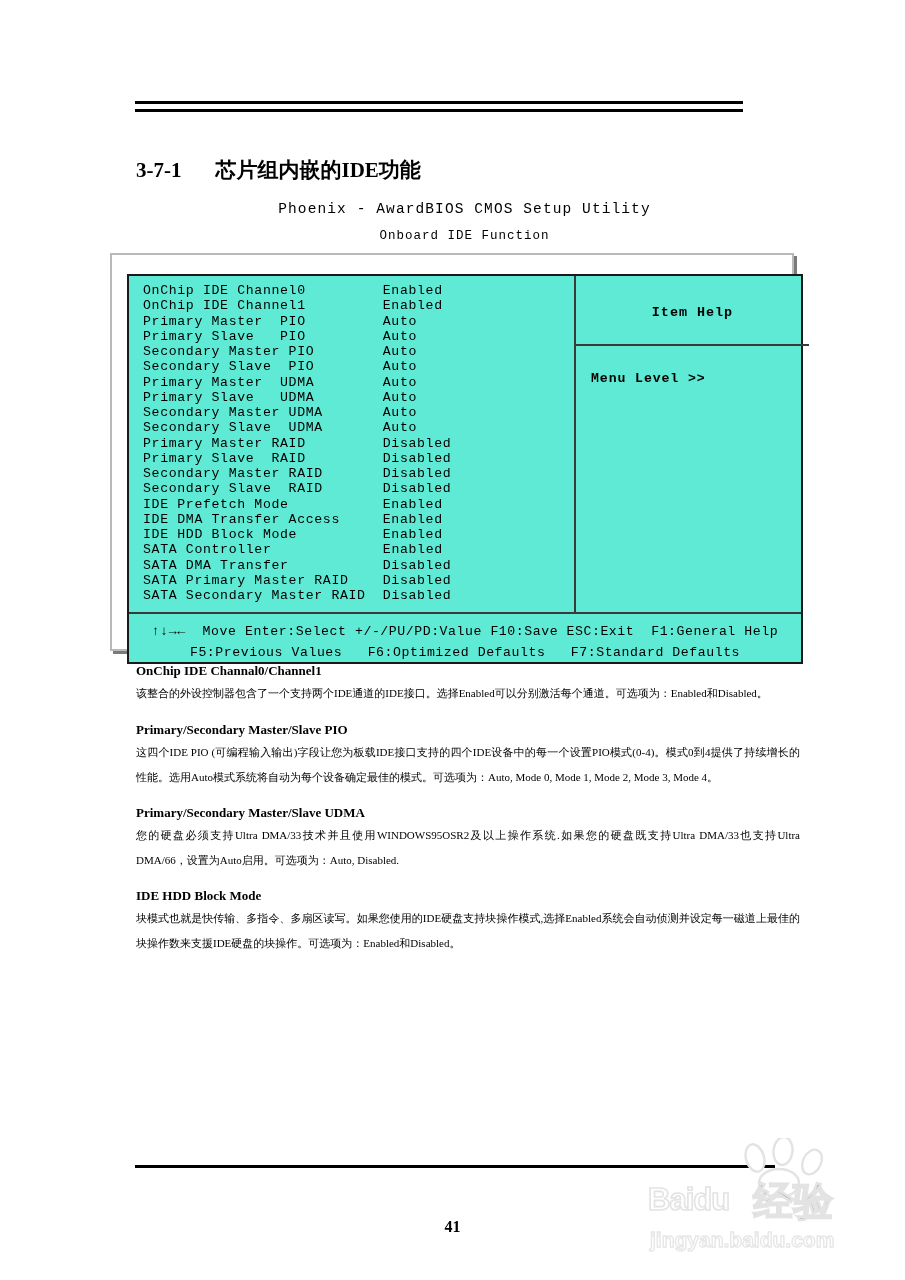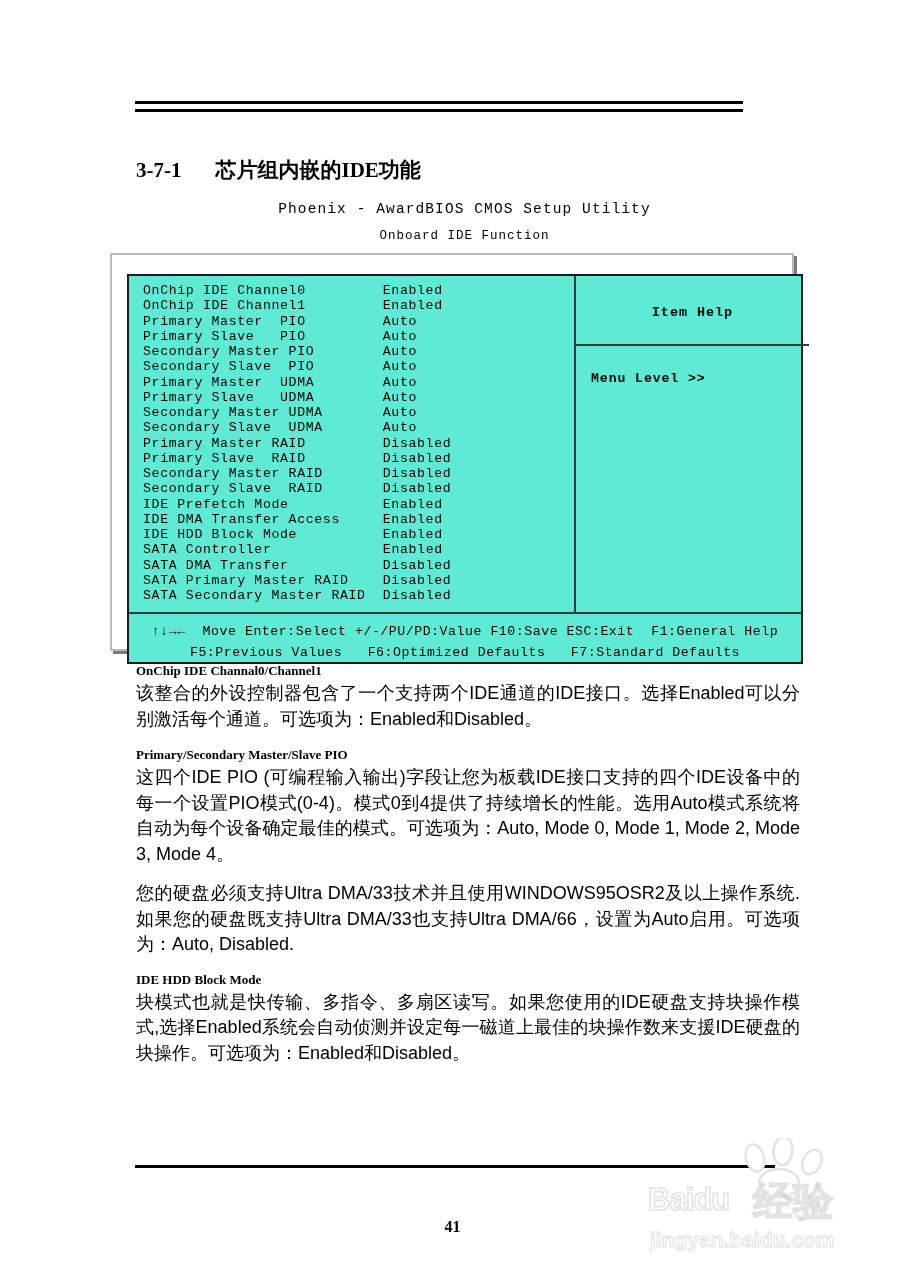--- a/index.html
+++ b/index.html
@@ -194,22 +194,22 @@
   .blk { margin-bottom: 11px; }
   .blk h3 {
     margin: 0 0 2px 0;
     font-family: "Liberation Serif", serif;
     font-weight: bold;
     font-size: 13px;
     letter-spacing: 0px;
   }
   .blk p {
     margin: 0;
-    font-family: Liberation Sans, sans-serif;
-    font-size: 18px;
+    font-family: Liberation Serif, serif;
+    font-size: 11px;
     line-height: 25.5px;
     text-align: justify;
     text-justify: inter-character;
   }
 
   .gap-b1 { margin-bottom: 15px; }
   .gap-b2 { margin-bottom: 14px; }
   .gap-b3 { margin-bottom: 14px; }
 
   
@@ -330,20 +330,21 @@
       <h3>OnChip IDE Channal0/Channel1</h3>
       <p>该整合的外设控制器包含了一个支持两个IDE通道的IDE接口。选择Enabled可以分别激活每个通道。可选项为：Enabled和Disabled。</p>
     </div>
 
     <div class="blk gap-b2">
       <h3>Primary/Secondary Master/Slave PIO</h3>
       <p>这四个IDE PIO (可编程输入输出)字段让您为板载IDE接口支持的四个IDE设备中的每一个设置PIO模式(0-4)。模式0到4提供了持续增长的性能。选用Auto模式系统将自动为每个设备确定最佳的模式。可选项为：Auto, Mode 0, Mode 1, Mode 2, Mode 3, Mode 4。</p>
     </div>
 
     <div class="blk gap-b3">
+      <h3>Primary/Secondary Master/Slave UDMA</h3>
       <p>您的硬盘必须支持Ultra DMA/33技术并且使用WINDOWS95OSR2及以上操作系统.如果您的硬盘既支持Ultra DMA/33也支持Ultra DMA/66，设置为Auto启用。可选项为：Auto, Disabled.</p>
     </div>
 
     <div class="blk">
       <h3>IDE HDD Block Mode</h3>
       <p>块模式也就是快传输、多指令、多扇区读写。如果您使用的IDE硬盘支持块操作模式,选择Enabled系统会自动侦测并设定每一磁道上最佳的块操作数来支援IDE硬盘的块操作。可选项为：Enabled和Disabled。</p>
     </div>
 
   </div>
 

